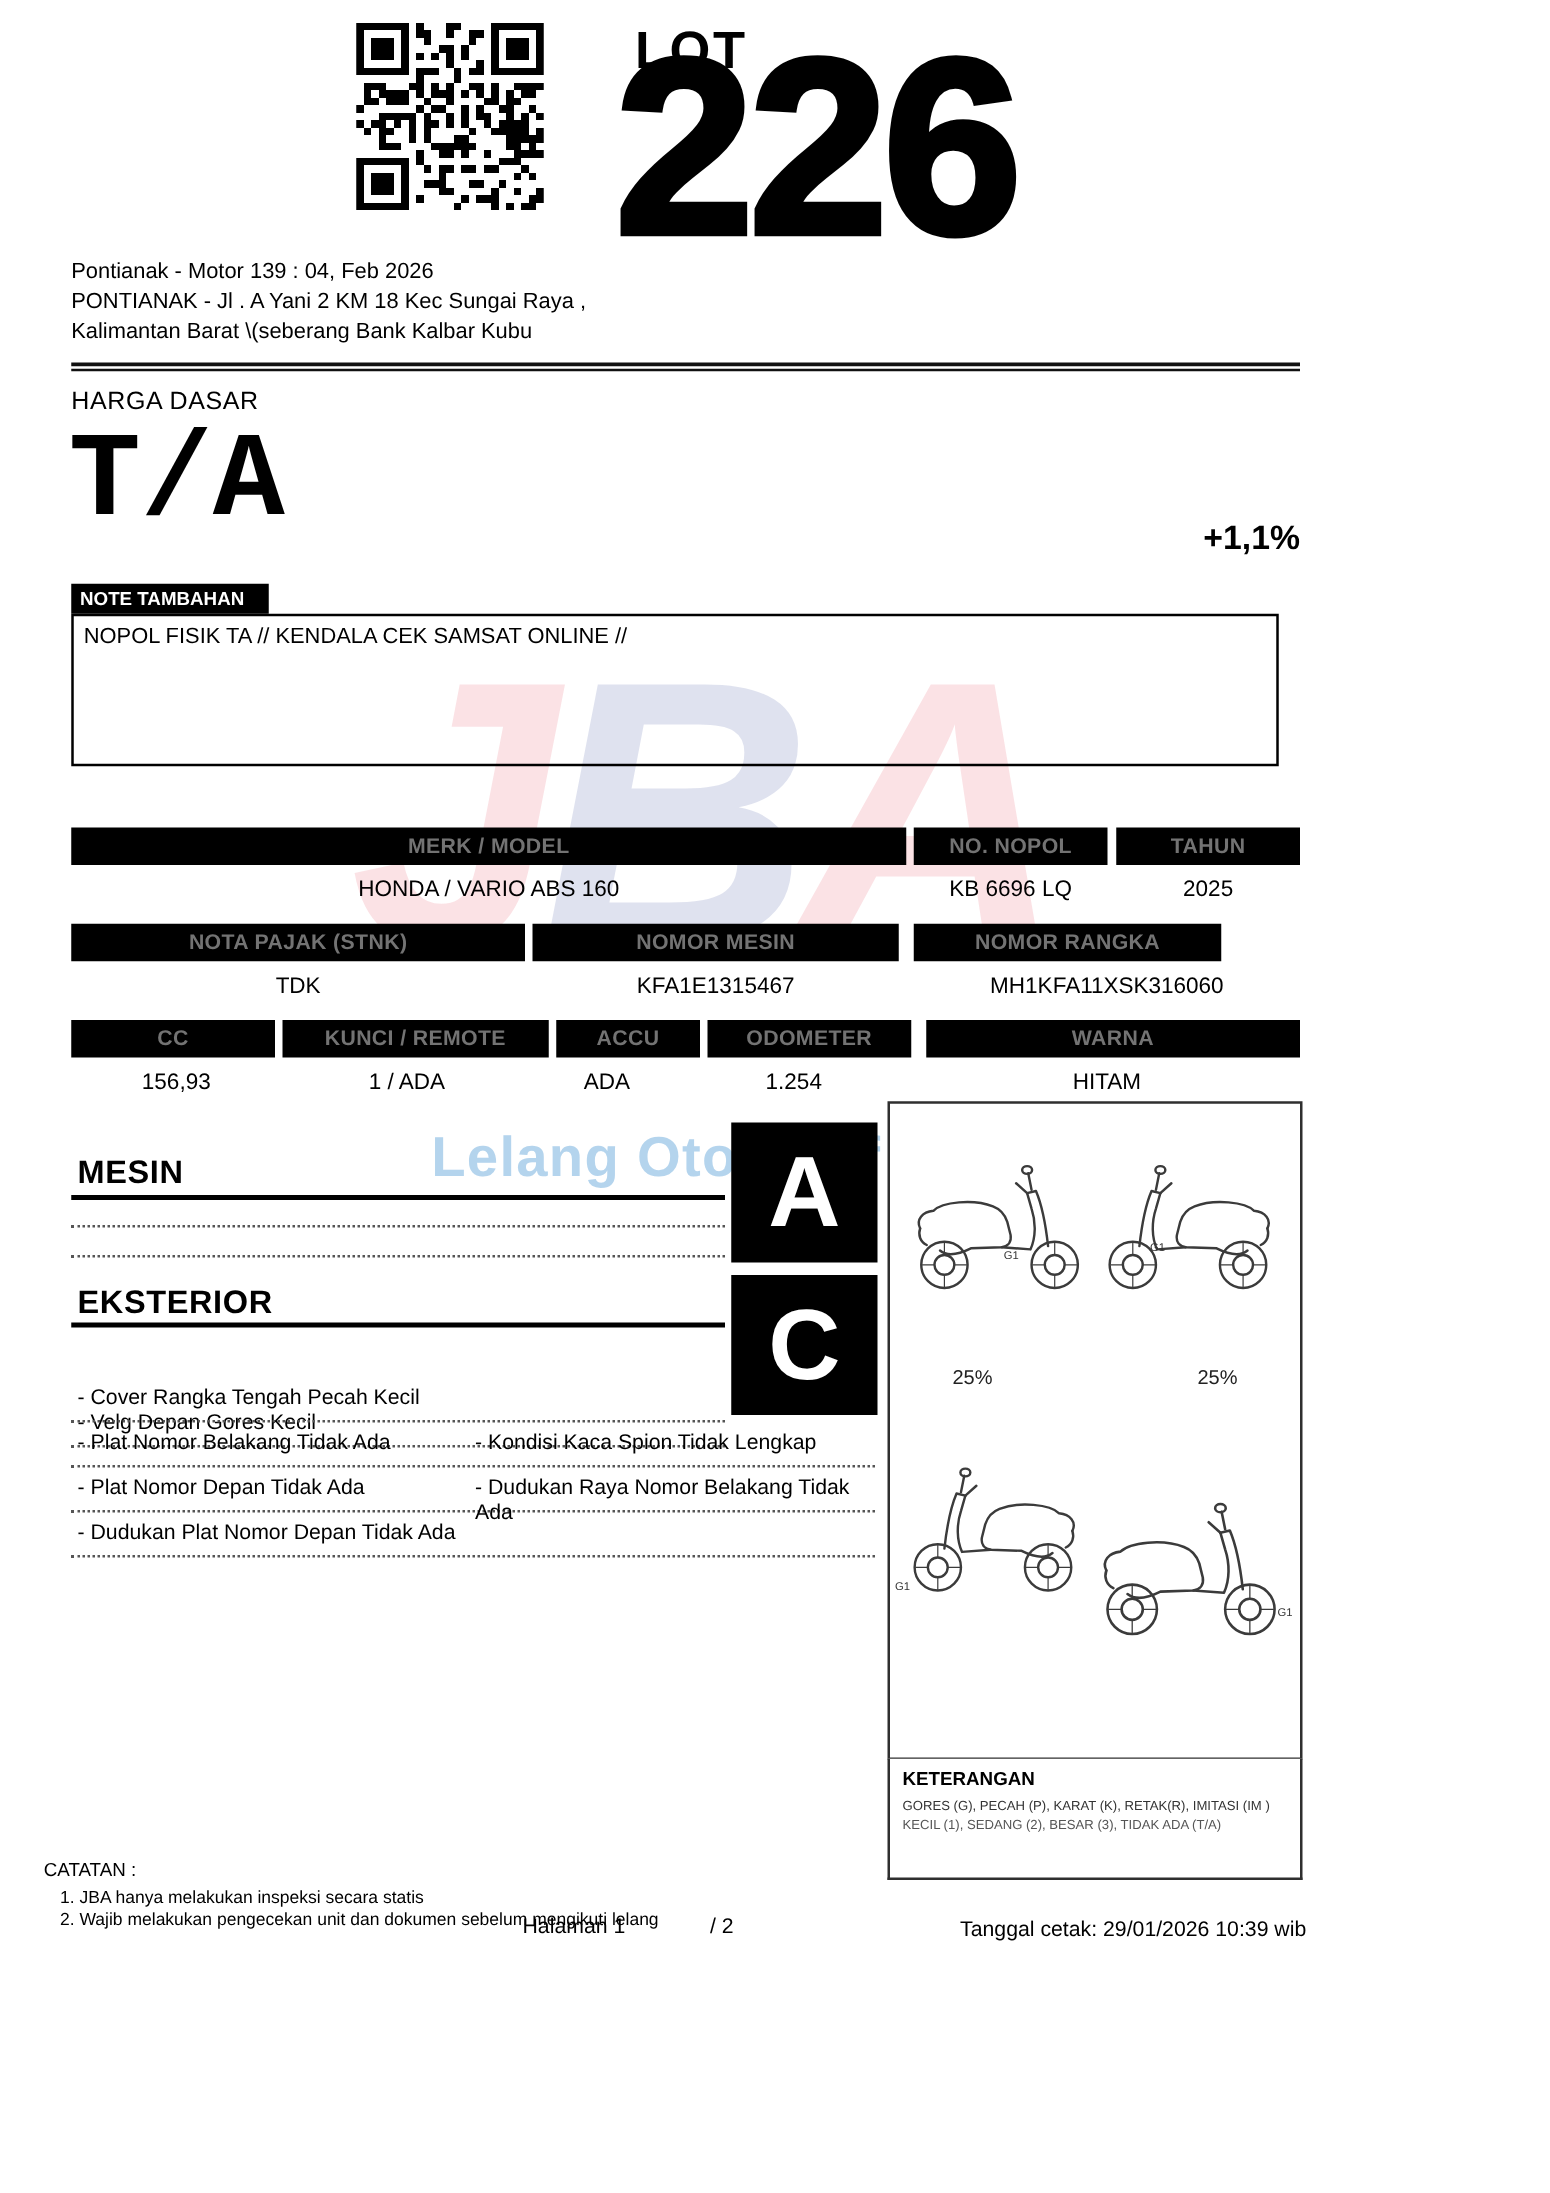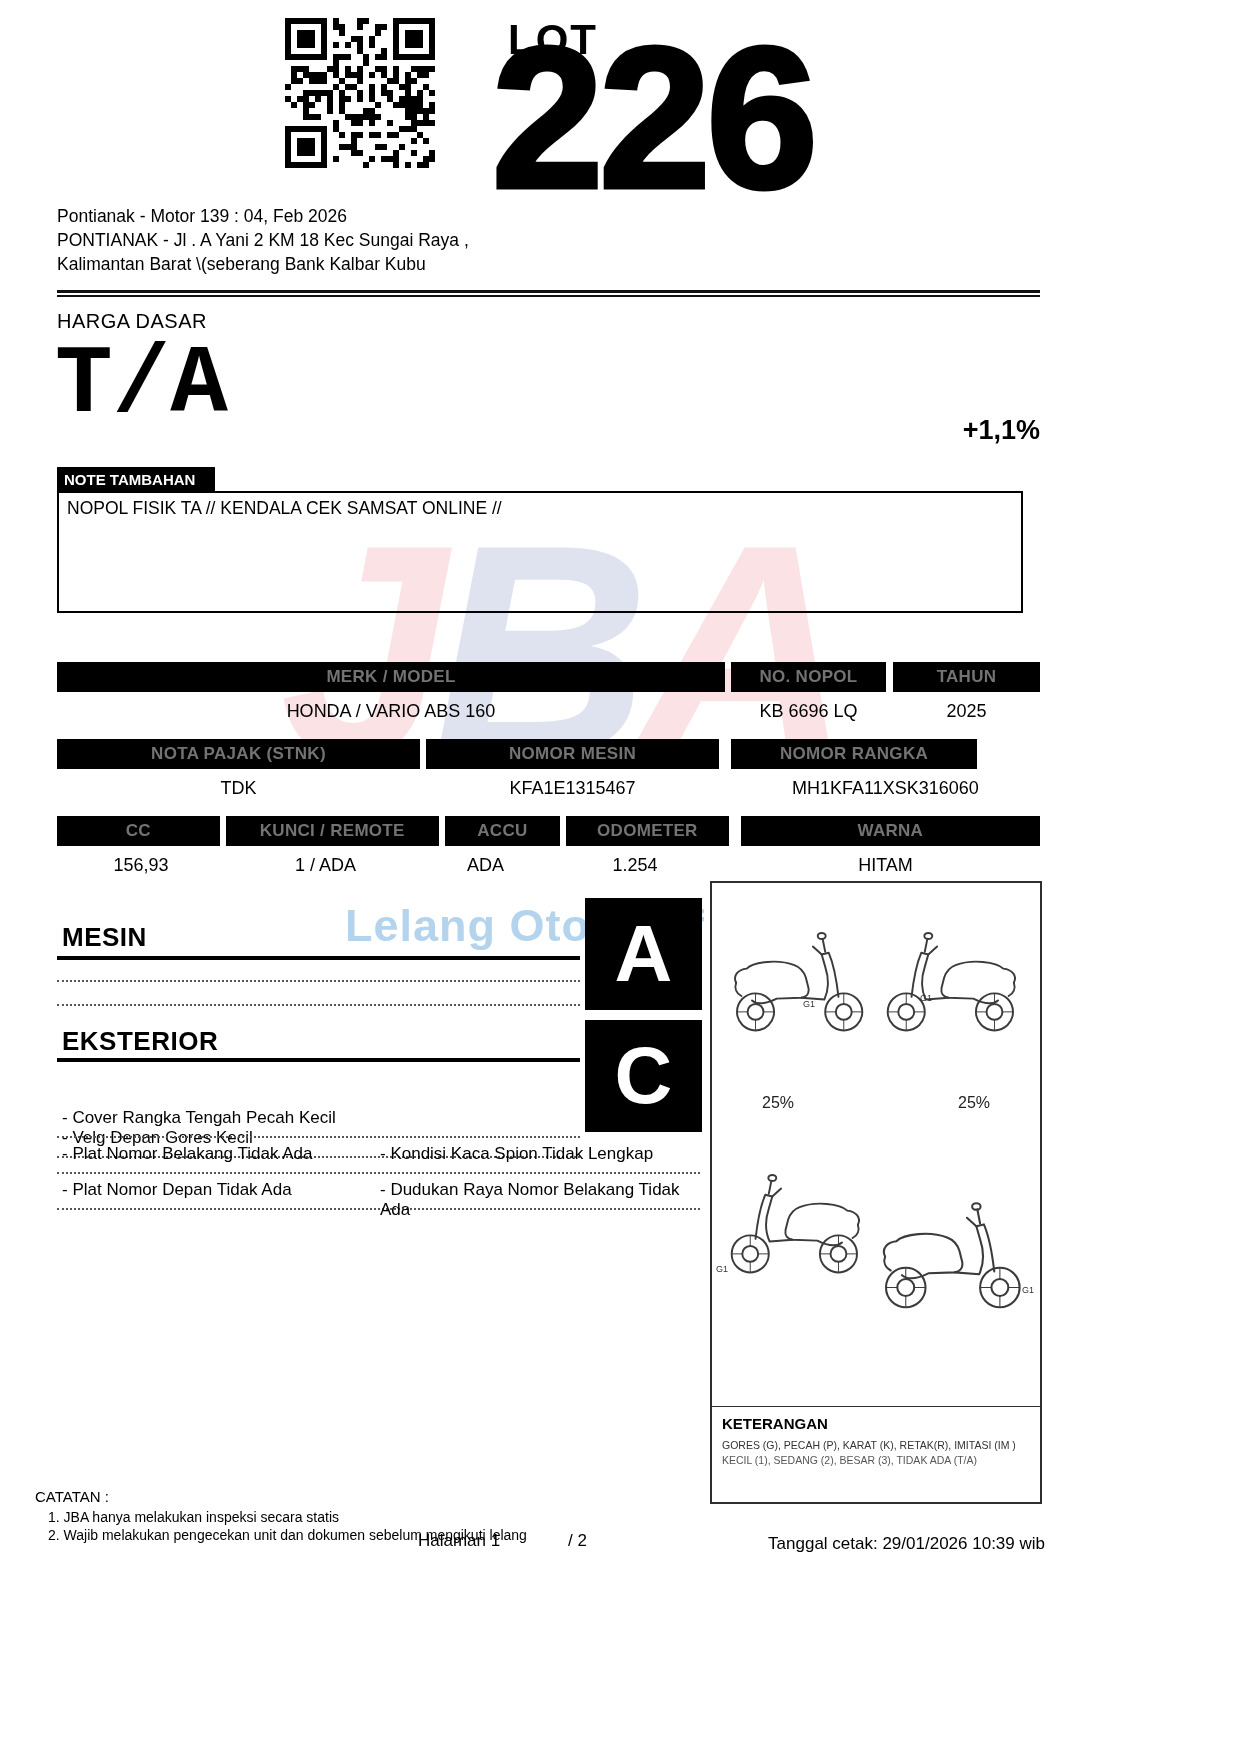--- a/index.html
+++ b/index.html
@@ -375,20 +375,24 @@
     <span class="rcol"></span>
   </div>
   <div class="exrow" style="top:1144px; width:643px;">
     <span class="lcol">- Plat Nomor Belakang Tidak Ada</span>
     <span class="rcol">- Kondisi Kaca Spion Tidak Lengkap</span>
   </div>
   <div class="exrow" style="top:1180px; width:643px;">
     <span class="lcol">- Plat Nomor Depan Tidak Ada</span>
     <span class="rcol">- Dudukan Raya Nomor Belakang Tidak Ada</span>
   </div>
+  <div class="exrow" style="top:1216px; width:643px;">
+    <span class="lcol">- Dudukan Plat Nomor Depan Tidak Ada</span>
+    <span class="rcol"></span>
+  </div>
 
   <div class="abs panel"></div>
   <svg class="moto" style="left:722px; top:928px;" width="150" height="106" viewBox="0 0 170 120">
       <use href="#scooter"></use>
     </svg>
   <svg class="moto" style="left:878px; top:928px;" width="150" height="106" viewBox="0 0 170 120">
       <use href="#scooter" transform="translate(170,0) scale(-1,1)"></use>
     </svg>
   <div class="pct" style="left:762px; top:1094px;">25%</div>
   <div class="pct" style="left:958px; top:1094px;">25%</div>

